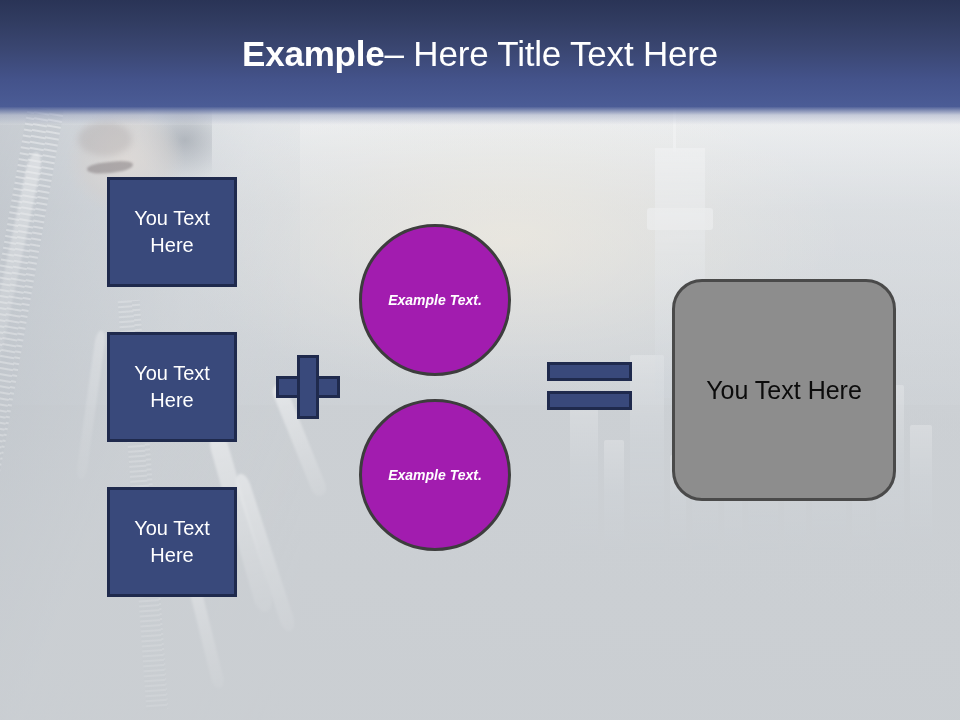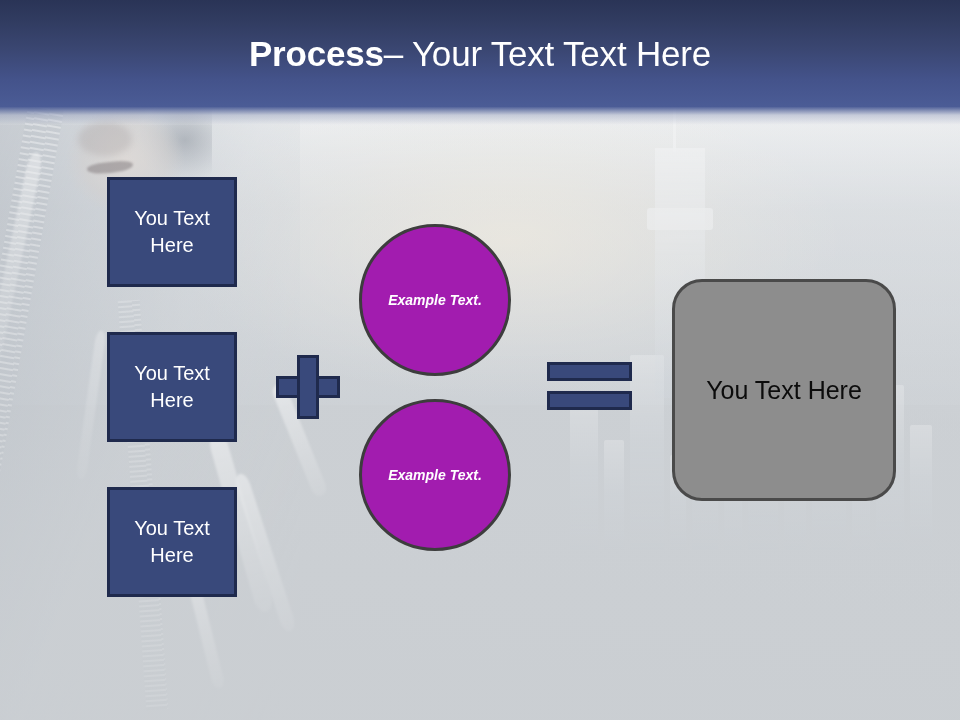--- a/index.html
+++ b/index.html
@@ -292,22 +292,22 @@
   <div class="streak s2"></div>
   <div class="streak s3"></div>
   <div class="streak s4"></div>
   <div class="streak s5"></div>
   <div class="streak s6"></div>
   <div class="bg-veil"></div>
 
   <div class="title-band"></div>
   <div class="title-fade"></div>
   <div class="title-text">
-    <span class="title-strong">Process</span>
-      <span class="title-rest"> – Your Text Text Here</span>
+    <span class="title-strong">Example</span>
+      <span class="title-rest"> – Here Title Text Here</span>
   </div>
 
   <div class="blue-box box1">
     <span>You Text Here</span>
   </div>
   <div class="blue-box box2">
     <span>You Text Here</span>
   </div>
   <div class="blue-box box3">
     <span>You Text Here</span>

